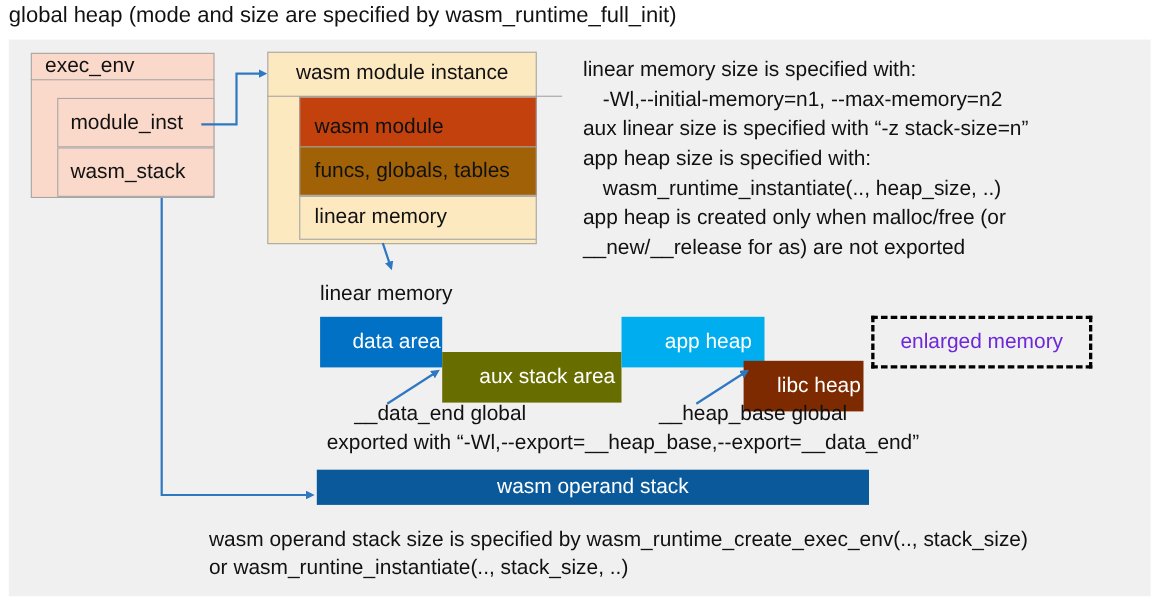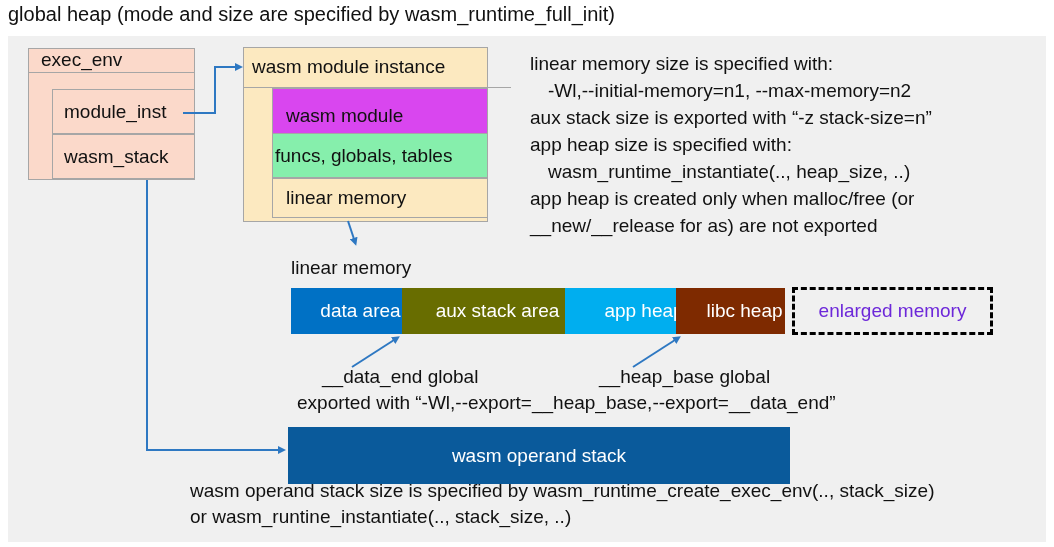--- a/index.html
+++ b/index.html
@@ -45,21 +45,21 @@
   }
 
   
   .annot { font-size: 19px; white-space: nowrap; }
   #annot-data-end  { left: 322px; top: 366px; }
   #annot-heap-base { left: 599px; top: 366px; }
   #annot-exported  { left: 297px; top: 392px; }
 
   
   #operand-stack {
-    left: 288px; top: 427px; width: 502px; height: 57px;
+    left: 288px; top: 427px; width: 502px; height: 32px;
     display: flex; align-items: center; justify-content: center;
     color: #ffffff; font-size: 19px;
   }
 
   
   #notes-bottom { left: 190px; top: 478px; font-size: 19px; line-height: 26px; white-space: nowrap; }
 
   #connectors { left: 0; top: 0; width: 1054px; height: 547px; pointer-events: none; }
 </style>
 </head>
@@ -70,41 +70,41 @@
   <div id="title" class="abs">global heap (mode and size are specified by wasm_runtime_full_init)</div>
 
   <div id="panel" class="abs"></div>
 
   <div class="abs struct-outer" style="left: 28px; top: 48px; width: 167px; height: 132px; background-color: rgb(251, 217, 202);"></div>
   <div class="abs struct-header" style="left:28px; top:48px; width:167px; height:25px; padding-left:13px;">exec_env</div>
   <div class="abs struct-sub" style="left: 52px; top: 89px; width: 143px; height: 45px; padding-left: 11px; background-color: rgb(251, 217, 202);">module_inst</div>
   <div class="abs struct-sub" style="left: 52px; top: 134px; width: 143px; height: 45px; padding-left: 11px; background-color: rgb(251, 217, 202);">wasm_stack</div>
 
   <div class="abs struct-outer" style="left: 243px; top: 47px; width: 245px; height: 175px; background-color: rgb(252, 233, 192);"></div>
-  <div class="abs struct-header" style="left:243px; top:47px; width:268px; height:41px; padding-left:9px;">wasm module instance</div>
-  <div class="abs struct-sub" style="left: 272px; top: 88px; width: 216px; height: 55px; padding-left: 13px; background-color: #d946ef;">wasm module</div>
-  <div class="abs struct-sub" style="left: 272px; top: 133px; width: 216px; height: 45px; padding-left: 2px; background-color: #86efac;">funcs, globals, tables</div>
+  <div class="abs struct-header" style="left:243px; top:47px; width:268px; height:41px; padding-left:26px;">wasm module instance</div>
+  <div class="abs struct-sub" style="left: 272px; top: 88px; width: 216px; height: 55px; padding-left: 13px; background-color: #c2410c;">wasm module</div>
+  <div class="abs struct-sub" style="left: 272px; top: 133px; width: 216px; height: 45px; padding-left: 13px; background-color: #a16207;">funcs, globals, tables</div>
   <div class="abs struct-sub" style="left: 272px; top: 178px; width: 216px; height: 40px; padding-left: 13px; background-color: rgb(252, 233, 192);">linear memory</div>
 
   <div id="notes-right" class="abs">
     <div>linear memory size is specified with:</div>
     <div class="indent">-Wl,--initial-memory=n1, --max-memory=n2</div>
-    <div>aux stack size is exported with “-z stack-size=n”</div>
+    <div>aux linear size is specified with “-z stack-size=n”</div>
     <div>app heap size is specified with:</div>
     <div class="indent">wasm_runtime_instantiate(.., heap_size, ..)</div>
     <div>app heap is created only when malloc/free (or</div>
     <div>__new/__release for as) are not exported</div>
   </div>
 
   <div id="linear-memory-label" class="abs">linear memory</div>
 
   <div class="abs mem-seg" style="left: 291px; width: 111px; background-color: rgb(0, 113, 197);">data area</div>
-  <div class="abs mem-seg" style="left: 402px; width: 163px; background-color: rgb(104, 109, 0);">aux stack area</div>
+  <div class="abs mem-seg" style="left: 402px; width: 163px; background-color: rgb(104, 109, 0); margin-top: 32px;">aux stack area</div>
   <div class="abs mem-seg" style="left: 565px; width: 130px; background-color: rgb(0, 174, 239);">app heap</div>
-  <div class="abs mem-seg" style="left: 676px; width: 109px; background-color: rgb(126, 42, 0);">libc heap</div>
+  <div class="abs mem-seg" style="left: 676px; width: 109px; background-color: rgb(126, 42, 0); margin-top: 40px;">libc heap</div>
 
   <div id="enlarged-box" class="abs" style="color: #6d28d9;">enlarged memory</div>
 
   <div id="annot-data-end" class="abs annot">__data_end global</div>
   <div id="annot-heap-base" class="abs annot">__heap_base global</div>
   <div id="annot-exported" class="abs annot">exported with “-Wl,--export=__heap_base,--export=__data_end”</div>
 
   <div id="operand-stack" class="abs" style="background-color: rgb(10, 90, 155);">wasm operand stack</div>
 
   <div id="notes-bottom" class="abs">

